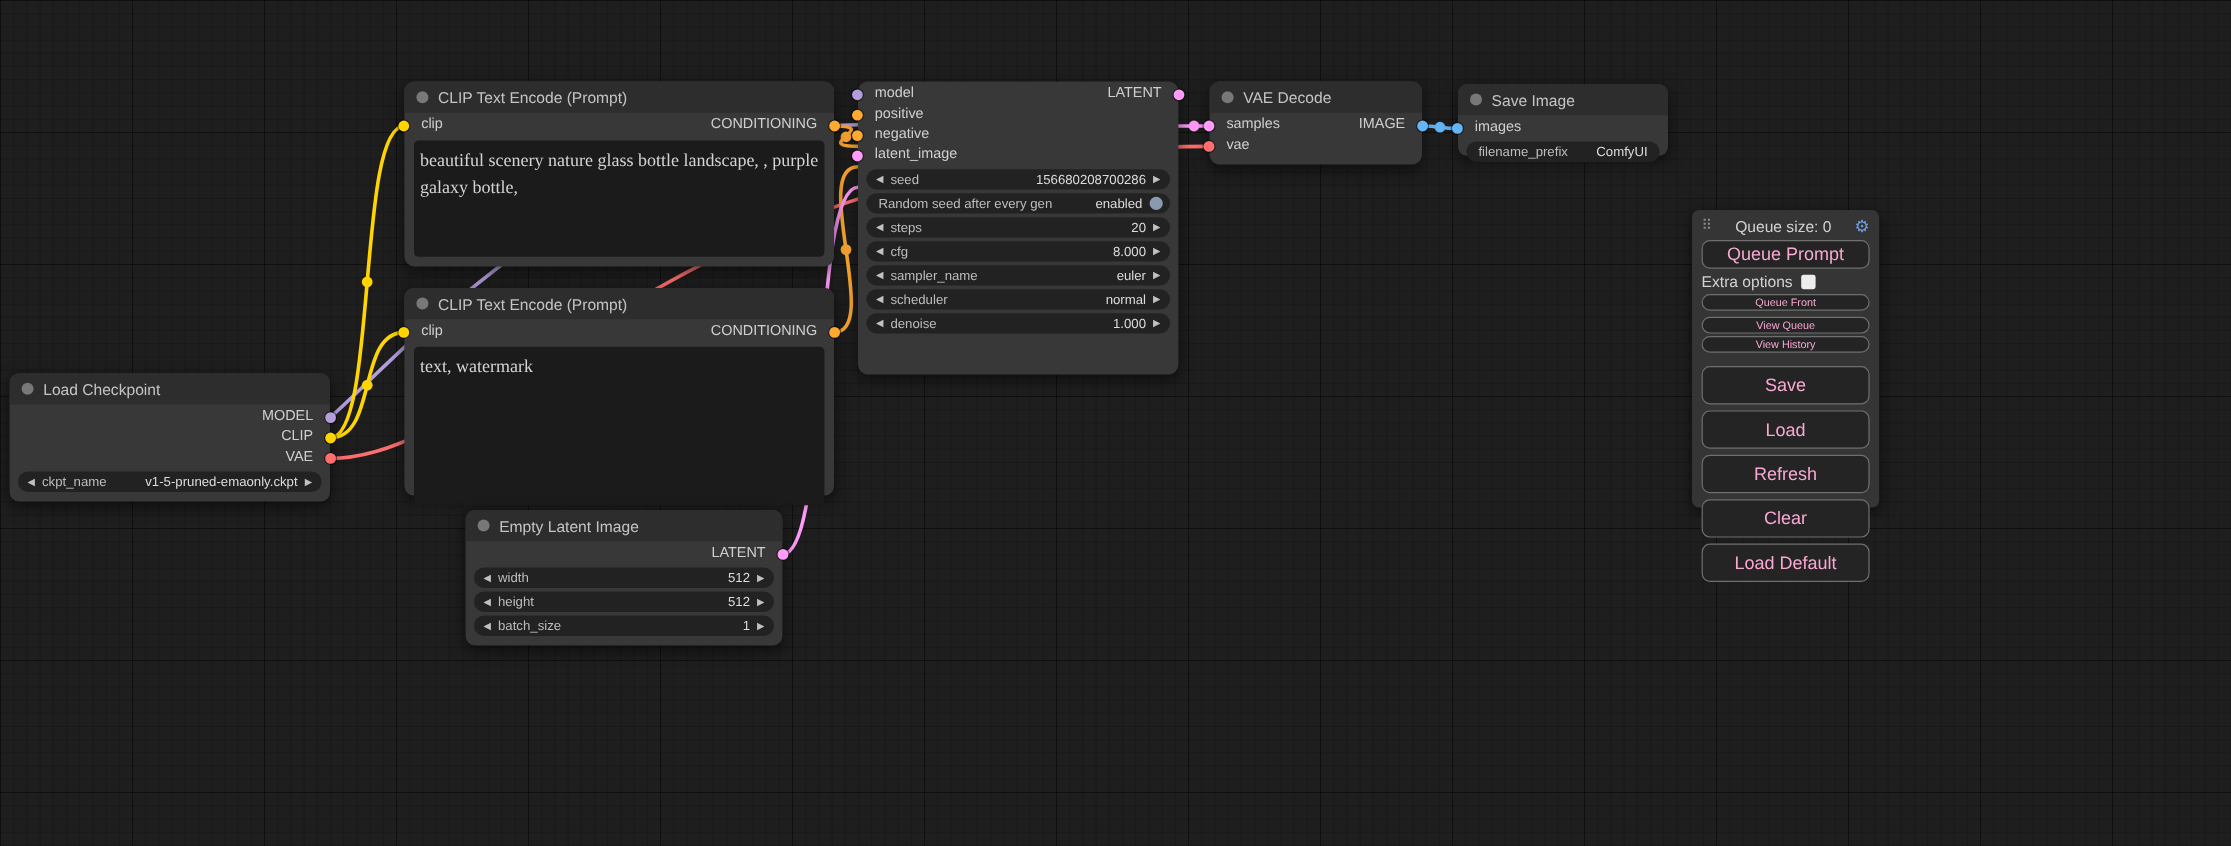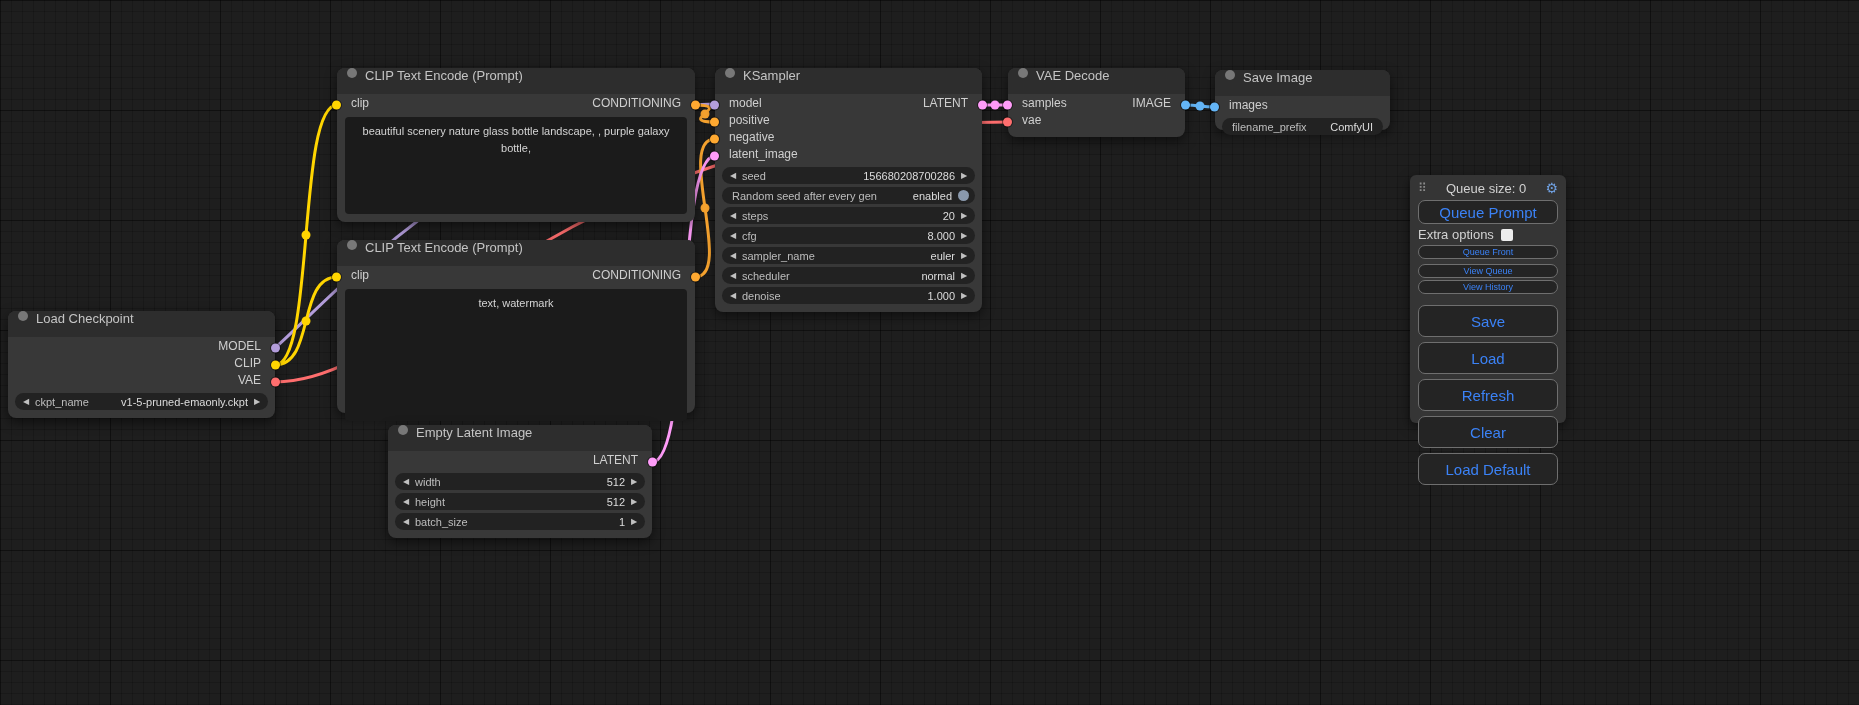--- a/index.html
+++ b/index.html
@@ -17,21 +17,21 @@
   #canvas { position:relative; width:1859px; height:705px; }
   #wires { position:absolute; left:0; top:0; z-index:1; }
 
   .node {
     position:absolute; z-index:2;
     background:#383838; border-radius:8px;
     box-shadow:0 4px 12px rgba(0,0,0,0.55);
     color:#c8c8c8; font-size:12px;
   }
   .node-title {
-    height:26px; display:flex; gap:8px;
+    height:26px; display:flex; align-items:center; gap:8px;
     padding:0 10px; background:#2d2d2d;
     border-radius:8px 8px 0 0; font-size:13px; color:#c4c4c4;
   }
   .collapse-dot { width:10px; height:10px; border-radius:50%; background:#787878; flex:none; }
   .slots { position:relative; padding-top:2px; }
   .slot { position:relative; height:17px; display:flex; font-size:12px; color:#cfcfcf; }
   .slot.in  { padding-left:14px; }
   .slot.out { justify-content:flex-end; padding-right:14px; }
   .slot .dot {
     position:absolute; top:50%; transform:translateY(-50%);
@@ -53,37 +53,36 @@
     display:flex; align-items:center; padding:0 6px;
     font-size:11px; color:#c9c9c9;
   }
   .widget .arr { color:#c0c0c0; font-size:8px; width:10px; text-align:center; flex:none; }
   .widget .wlabel { margin-left:4px; color:#bdbdbd; white-space:nowrap; }
   .widget .wvalue { margin-left:auto; margin-right:4px; color:#dcdcdc; white-space:nowrap; }
   .widget .knob { width:11px; height:11px; border-radius:50%; background:#8a99ad; flex:none; margin-left:2px; }
 
   .prompt-box {
     margin:4px 8px 8px; background:#1b1b1b; border-radius:4px;
-    padding:6px 5px; font-family:Liberation Sans, sans-serif;
-    font-size:11px; line-height:1.5; color:#d4d4d4; white-space:pre-wrap;
+    padding:6px 5px; font-family:Liberation Serif, serif;
+    font-size:15px; line-height:1.5; color:#d4d4d4; white-space:pre-wrap;
     overflow:hidden;
-    text-align:center;
   }
 
   #queue-panel {
     position:absolute; z-index:3; left:1410px; top:175px; width:156px; height:248px;
     background:#353535; border-radius:6px; box-shadow:0 4px 12px rgba(0,0,0,0.55);
     padding:5px 8px;
   }
   .qp-header { display:flex; align-items:center; }
   .qp-drag { color:#8a8a8a; font-size:12px; cursor:move; }
   .qp-size { flex:1; text-align:center; font-size:13px; color:#d2d2d2; }
   .qp-gear { color:#6f9fdf; font-size:14px; cursor:pointer; }
   .qp-btn {
-    display:block; background:#242424; border:1px solid #6f6f6f; color:#3b82f6;
+    display:block; background:#242424; border:1px solid #6f6f6f; color:#f9a8d4;
     border-radius:7px; font-family:inherit; cursor:pointer;
   }
   .qp-btn.big { width:140px; height:32px; margin:5px auto 0; font-size:15px; line-height:1; }
   .qp-btn.prompt { height:24px; margin-top:4px; }
   .qp-btn.small { display:inline-block; font-size:9px; height:14px; padding:0 7px; border-radius:7px; line-height:1; }
   .qp-extra { display:flex; justify-content:flex-start; align-items:center; font-size:13px; color:#d2d2d2; margin:3px 0 3px; }
   .qp-checkbox { width:12px; height:12px; background:#ededed; border-radius:2px; display:inline-block; margin-left:7px; cursor:pointer; }
   .qp-row { display:flex; justify-content:center; gap:5px; margin-top:2px;flex-direction:column; }
   .qp-gap { height:6px; }
 </style>
@@ -209,24 +208,20 @@
     </div>
     <div class="widget">
       <span class="arr">◀</span>
       <span class="wlabel">batch_size</span>
       <span class="wvalue">1</span>
       <span class="arr">▶</span>
     </div>
   </div>
 
   <div class="node" style="left:715px; top:68px; width:267px; height:244px;">
-    <div class="node-title">
-      <span class="collapse-dot"></span>
-      <span>KSampler</span>
-    </div>
     <div class="slots">
       <div class="slot out overlay">
         <span>LATENT</span>
         <span class="dot c-latent"></span>
       </div>
       <div class="slot in">
         <span class="dot c-model"></span>
         <span>model</span>
       </div>
       <div class="slot in">

